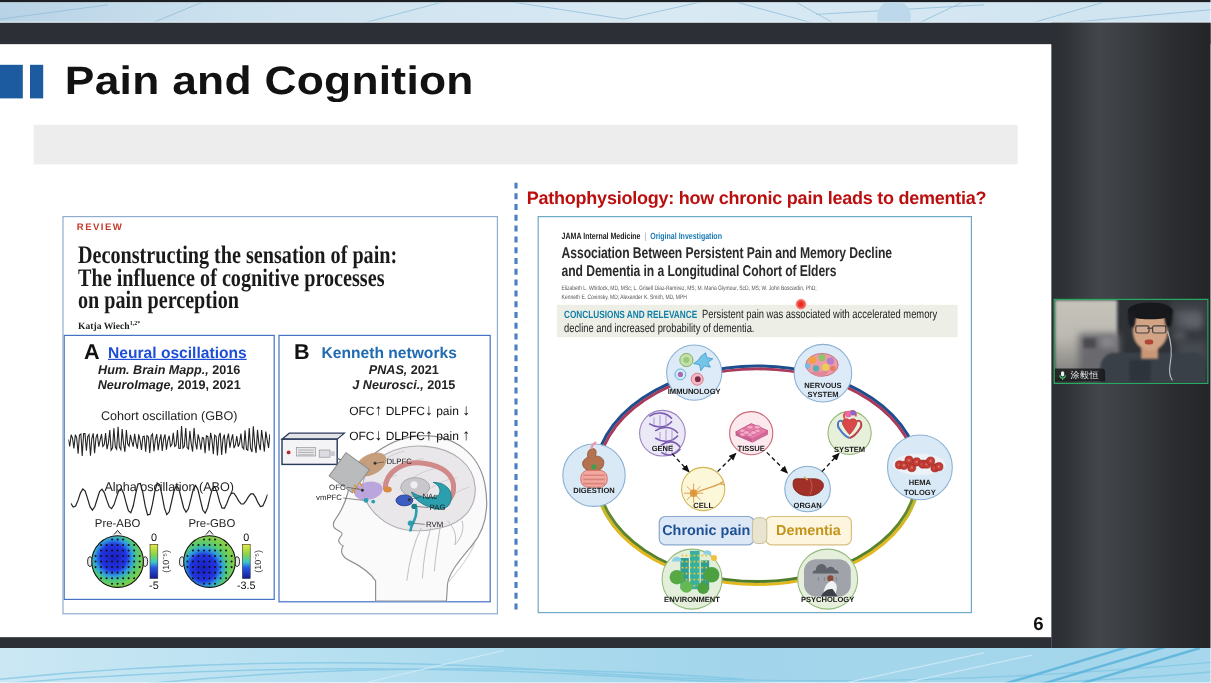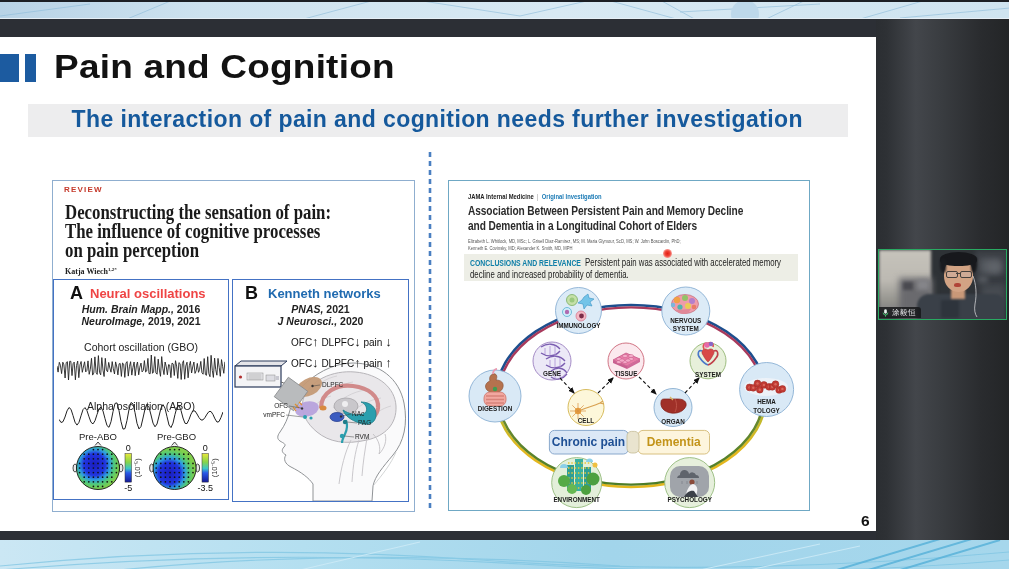--- a/index.html
+++ b/index.html
@@ -58,35 +58,35 @@
           <path d="M740,32 L860,6"></path>
 </g>
 </svg>
 </div>
 
 <div class="abs" style="left:0;top:54px;width:19px;height:28px;background:#1c5ba0;"></div>
 <div class="abs" style="left:25px;top:54px;width:10.5px;height:28px;background:#1c5ba0;"></div>
 <div class="abs" style="left:54px;top:48px;font:bold 33px/38px 'Liberation Sans';letter-spacing:0.2px;color:#121212;transform:scaleX(1.12);transform-origin:left top;">Pain and Cognition</div>
 
 <div class="abs" style="left:27.5px;top:103.5px;width:820px;height:33px;background:#ededee;"></div>
-<div class="abs" style="left:71.5px;top:106px;font:bold 23px 'Liberation Sans';letter-spacing:0.4px;color:#15599c;">The interaction of pain and cognition needs further investigation</div>
-
+
+<div class="abs" style="left:439px;top:157px;font:bold 15px 'Liberation Sans';letter-spacing:-0.2px;color:#bb0f0f;">Pathophysiology: how chronic pain leads to dementia?</div>
 
 <svg class="abs" style="left:427px;top:152px;" width="6" height="360">
 <line x1="3" y1="0" x2="3" y2="360" stroke="#4a7fc1" stroke-width="2.6" stroke-dasharray="5 4"></line>
 </svg>
 
 <div class="abs" style="left:51.5px;top:180px;width:361px;height:330px;background:#fff;border:1px solid #8faecf;"></div>
 <div class="abs" style="left:64px;top:185px;font:bold 8px 'Liberation Sans';letter-spacing:1.2px;color:#c5392b;">REVIEW</div>
 <div class="abs" style="left:65px;top:203px;font:bold 21px 'Liberation Serif';line-height:18.8px;color:#1a1a1a;transform:scaleX(0.8);transform-origin:left top;white-space:nowrap;">Deconstructing the sensation of pain:<br>The influence of cognitive processes<br>on pain perception</div>
 <div class="abs" style="left:65px;top:267px;font:bold 8px 'Liberation Serif';color:#222;">Katja Wiech<span style="font-size:5px;vertical-align:3px;">1,2*</span></div>
 
 <div class="abs" style="left:53px;top:279px;width:176px;height:221px;border:1.5px solid #4472c4;box-sizing:border-box;background:#fff;"></div>
 <div class="abs" style="left:70px;top:283px;font:bold 18px 'Liberation Sans';color:#111;">A</div>
-<div class="abs" style="left:90px;top:286px;font:bold 13px 'Liberation Sans';color:#ef4444;">Neural oscillations</div>
+<div class="abs" style="left:90px;top:286px;font:bold 13px 'Liberation Sans';color:#1d4ed8;text-decoration:underline;">Neural oscillations</div>
 <div class="abs" style="left:53px;top:304px;width:176px;text-align:center;font:bold italic 10.5px 'Liberation Sans';color:#222;line-height:11.5px;">Hum. Brain Mapp.,<span style="font-style:normal;"> 2016</span><br>NeuroImage,<span style="font-style:normal;"> 2019, 2021</span></div>
 <div class="abs" style="left:53px;top:341px;width:176px;text-align:center;font:10.5px 'Liberation Sans';color:#222;">Cohort oscillation (GBO)</div>
 <svg class="abs" style="left:57px;top:353px;" width="168" height="30">
       <path d="M0.0,13.1 L1.1,19.1 L2.3,9.3 L3.4,12.2 L4.6,20.6 L5.8,9.2 L6.9,11.8 L8.1,25.0 L9.2,9.6 L10.4,8.7 L11.5,27.0 L12.7,8.3 L13.8,8.3 L15.0,22.6 L16.1,10.7 L17.2,9.1 L18.4,26.8 L19.5,12.5 L20.7,8.1 L21.8,24.7 L23.0,11.8 L24.1,8.5 L25.3,19.3 L26.4,14.0 L27.6,8.8 L28.7,18.9 L29.9,17.4 L31.0,7.9 L32.2,21.3 L33.3,16.3 L34.5,5.3 L35.6,22.1 L36.8,20.1 L37.9,3.9 L39.1,19.5 L40.2,21.4 L41.4,2.6 L42.5,19.4 L43.7,21.8 L44.8,4.6 L46.0,17.2 L47.1,23.5 L48.3,5.3 L49.4,16.9 L50.6,18.8 L51.7,9.4 L52.9,15.1 L54.0,19.2 L55.2,8.6 L56.3,15.8 L57.5,21.0 L58.6,8.9 L59.8,14.0 L60.9,21.9 L62.1,10.8 L63.2,10.5 L64.4,23.4 L65.5,10.0 L66.7,11.1 L67.8,24.4 L69.0,10.0 L70.1,8.6 L71.3,23.1 L72.4,13.7 L73.6,8.7 L74.8,22.1 L75.9,14.6 L77.1,9.0 L78.2,22.7 L79.4,12.8 L80.5,9.0 L81.7,21.8 L82.8,14.2 L84.0,10.1 L85.1,18.9 L86.3,17.3 L87.4,7.6 L88.6,19.0 L89.7,18.0 L90.9,5.4 L92.0,20.5 L93.2,20.7 L94.3,2.0 L95.5,20.3 L96.6,18.9 L97.8,3.6 L98.9,19.9 L100.1,21.2 L101.2,6.1 L102.4,17.1 L103.5,23.3 L104.7,3.6 L105.8,15.2 L107.0,21.6 L108.1,9.0 L109.3,13.9 L110.4,21.8 L111.6,11.6 L112.7,12.1 L113.9,24.7 L115.0,10.1 L116.2,10.9 L117.3,22.5 L118.5,7.7 L119.6,13.1 L120.8,25.4 L121.9,9.6 L123.1,10.7 L124.2,26.5 L125.4,10.5 L126.5,7.7 L127.7,26.2 L128.8,13.0 L130.0,9.2 L131.1,24.8 L132.3,12.7 L133.4,8.4 L134.6,20.0 L135.7,14.0 L136.9,9.0 L138.0,20.4 L139.2,17.6 L140.3,10.4 L141.5,19.3 L142.6,16.4 L143.8,8.4 L144.9,19.6 L146.1,21.2 L147.2,5.5 L148.4,21.6 L149.5,22.3 L150.7,3.7 L151.8,20.5 L153.0,23.7 L154.1,2.3 L155.3,17.4 L156.4,24.4 L157.6,5.1 L158.7,16.5 L159.9,22.2 L161.0,5.4 L162.2,14.3 L163.3,23.3 L164.5,6.6 L165.6,13.4 L166.8,20.3 L167.9,8.8" fill="none" stroke="#222" stroke-width="0.9"></path>
     </svg>
 <div class="abs" style="left:53px;top:400px;width:176px;text-align:center;font:10.5px 'Liberation Sans';color:#222;">Alpha oscillation (ABO)</div>
 <svg class="abs" style="left:59px;top:400px;" width="164" height="32">
       <path d="M0,19.4 L2,22.5 L4,21.7 L6,17.0 L8,10.9 L10,7.5 L12,9.3 L14,15.5 L16,22.2 L18,25.1 L20,22.3 L22,15.8 L24,9.6 L26,7.6 L28,10.7 L30,16.8 L32,22.3 L34,23.9 L36,20.7 L38,14.5 L40,8.8 L42,7.1 L44,11.0 L46,18.6 L48,25.6 L50,27.3 L52,21.7 L54,11.7 L56,3.4 L58,2.9 L60,10.6 L62,21.6 L64,29.1 L66,28.6 L68,20.4 L70,9.5 L72,2.5 L74,3.9 L76,12.6 L78,23.3 L80,28.9 L82,26.5 L84,18.0 L86,9.0 L88,4.7 L90,7.4 L92,15.0 L94,23.1 L96,26.8 L98,24.0 L100,16.1 L102,8.0 L104,4.6 L106,8.2 L108,16.7 L110,25.0 L112,27.6 L114,23.1 L116,14.4 L118,7.1 L120,5.7 L122,10.5 L124,18.0 L126,23.3 L128,23.6 L130,19.5 L132,14.1 L134,10.8 L136,11.0 L138,14.0 L140,17.6 L142,20.0 L144,19.9 L146,17.5 L148,14.1 L150,11.5 L152,11.5 L154,14.5 L156,18.9 L158,22.1 L160,21.6 L162,17.4 L164,12.0" fill="none" stroke="#222" stroke-width="1"></path>
     </svg>
 <div class="abs" style="left:79px;top:431px;font:9.5px 'Liberation Sans';color:#222;">Pre-ABO</div>
@@ -261,21 +261,21 @@
       <text x="87.5" y="27.85" font-size="7.5" fill="#333" text-anchor="middle" font-family="Liberation Sans" transform="rotate(-90 87.5 27.85)">(10⁻⁵)</text>
       <rect x="149" y="13.6" width="6.5" height="28.5" fill="url(#cb2)" stroke="#333" stroke-width="0.5"></rect>
       <text x="152.25" y="11.1" font-size="9" fill="#111" text-anchor="middle" font-family="Liberation Sans">0</text>
       <text x="152.25" y="50.6" font-size="9" fill="#111" text-anchor="middle" font-family="Liberation Sans">-3.5</text>
       <text x="164.5" y="27.85" font-size="7.5" fill="#333" text-anchor="middle" font-family="Liberation Sans" transform="rotate(-90 164.5 27.85)">(10⁻⁵)</text>
     </svg>
 
 <div class="abs" style="left:232px;top:279px;width:176.5px;height:223px;border:1.5px solid #4472c4;box-sizing:border-box;background:#fff;"></div>
 <div class="abs" style="left:245px;top:283px;font:bold 18px 'Liberation Sans';color:#111;">B</div>
 <div class="abs" style="left:268px;top:286px;font:bold 13px 'Liberation Sans';color:#1f6ab0;">Kenneth networks</div>
-<div class="abs" style="left:232px;top:304px;width:177px;text-align:center;font:bold italic 10.5px 'Liberation Sans';color:#222;line-height:11.5px;">PNAS,<span style="font-style:normal;"> 2021</span><br>J Neurosci.,<span style="font-style:normal;"> 2020</span></div>
+<div class="abs" style="left:232px;top:304px;width:177px;text-align:center;font:bold italic 10.5px 'Liberation Sans';color:#222;line-height:11.5px;padding-left:16px;">PNAS,<span style="font-style:normal;"> 2021</span><br>J Neurosci.,<span style="font-style:normal;"> 2015</span></div>
 <div class="abs" style="left:291px;top:334px;font:10px 'Liberation Sans';color:#111;z-index:3;">OFC<span style="font:bold 13px 'Liberation Sans';">↑</span> DLPFC<span style="font:bold 13px 'Liberation Sans';">↓</span> pain <span style="font:bold 13px 'Liberation Sans';">↓</span></div>
 <div class="abs" style="left:291px;top:355px;font:10px 'Liberation Sans';color:#111;z-index:3;">OFC<span style="font:bold 13px 'Liberation Sans';">↓</span> DLPFC<span style="font:bold 13px 'Liberation Sans';">↑</span> pain <span style="font:bold 13px 'Liberation Sans';">↑</span></div>
 <svg class="abs" style="left:233px;top:356px;" width="175" height="145">
 <path d="M80,145 L80,128 C76,122 68,116 58,111 C52,108 50,103 53,99 C49,97 48,94 51,91 C54,88 50,87 47,85 C44,83 44,80 47,76 C52,69 55,62 57,54 C59,44 64,34 74,26 C88,14 104,7 120,7 C146,7 166,22 171,47 C175,68 171,86 160,99 C150,111 142,120 140,130 L139,145 Z" fill="#fafafb" stroke="#909396" stroke-width="1"></path>
 <path d="M140,130 C150,118 158,108 163,96" fill="none" stroke="#c8cacc" stroke-width="0.8"></path>
 
 <path d="M70,44 C76,24 100,14 122,16 C146,18 162,32 163,50 C164,68 152,80 134,84 C112,89 96,86 84,76 C74,68 67,56 70,44 Z" fill="#e9e7ea" stroke="#b0aeb2" stroke-width="0.9"></path>
 <path d="M78,36 C84,28 94,22 104,20 M88,44 C96,34 108,28 120,26 M100,52 C108,42 120,36 132,34 M116,60 C124,50 136,44 148,42 M132,66 C140,58 150,52 158,50 M76,56 C82,48 90,42 98,40" fill="none" stroke="#cfcdd1" stroke-width="0.8"></path>
 
 <path d="M118,84 C112,96 108,112 106,128 M126,84 C122,96 120,110 119,126 M134,82 C132,94 130,106 129,120" fill="none" stroke="#c4c2c6" stroke-width="0.9"></path>

